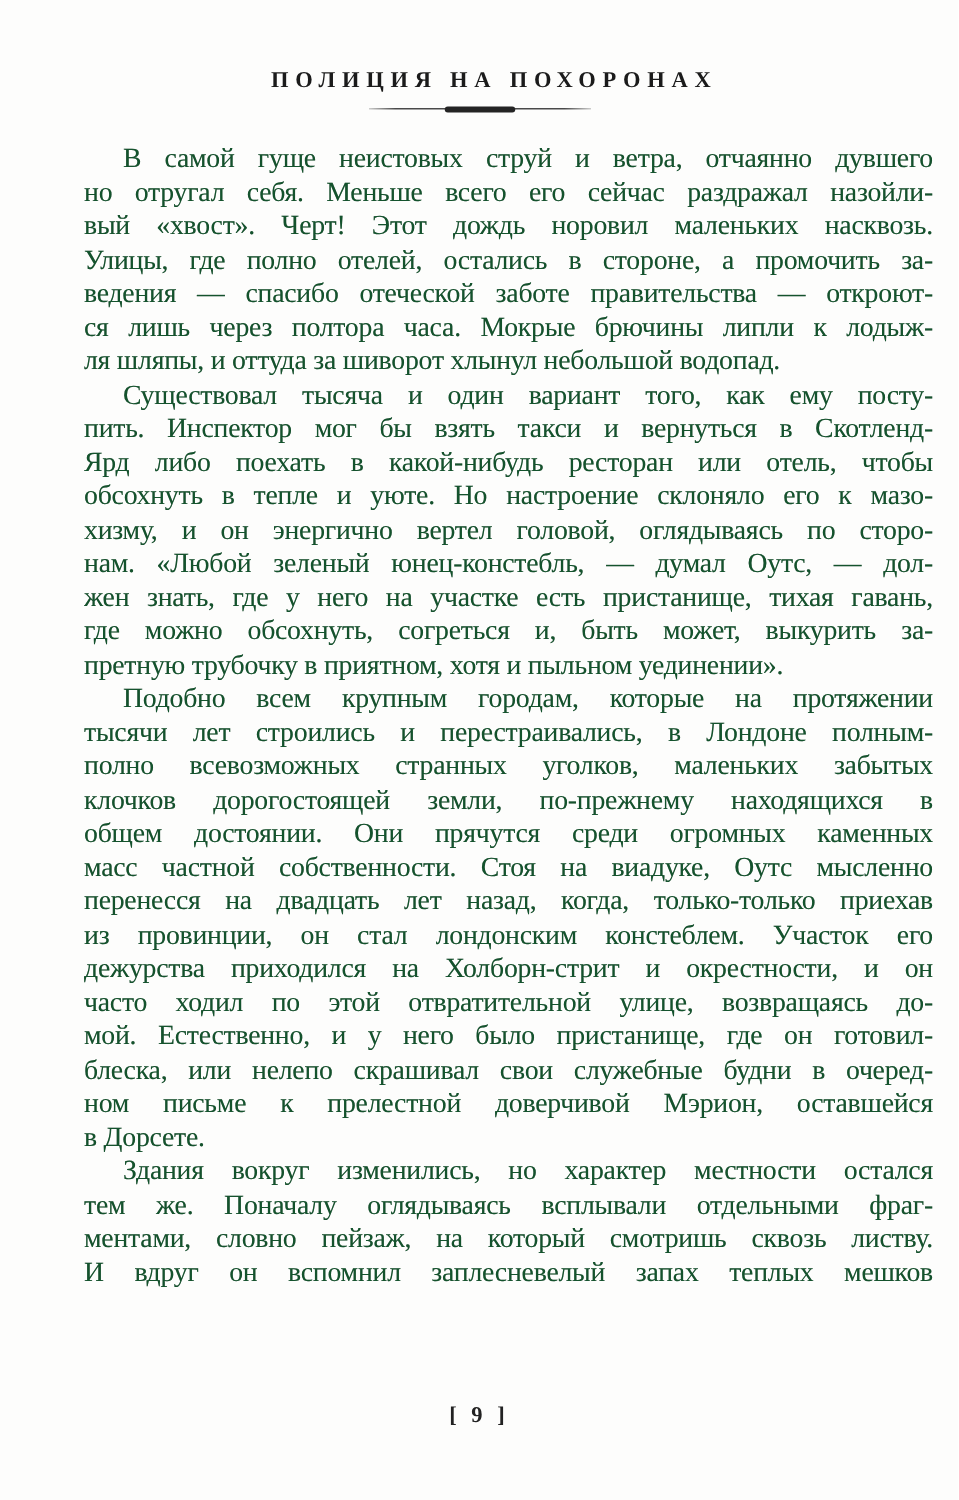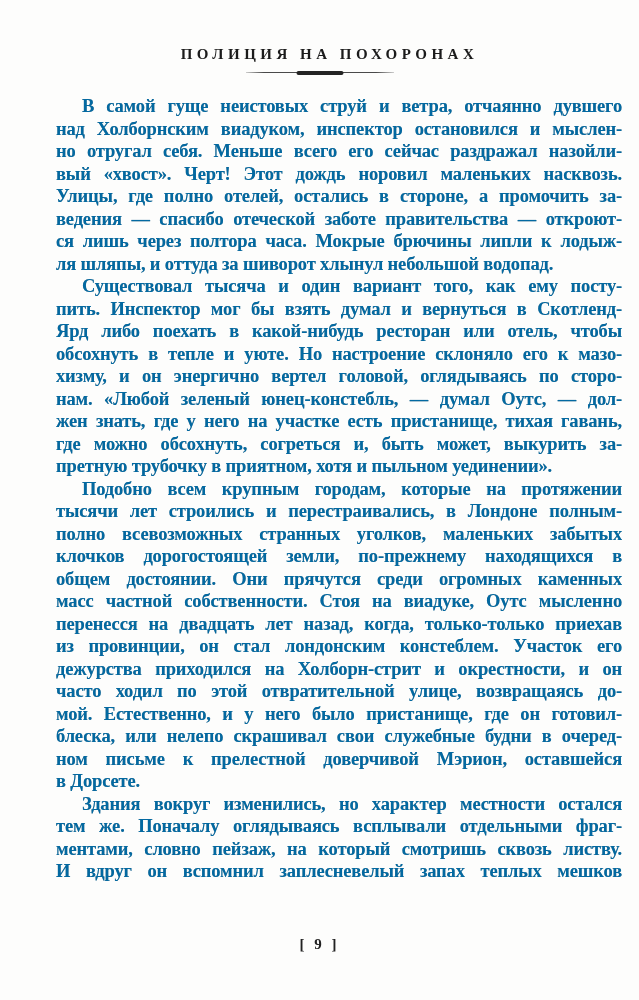--- a/index.html
+++ b/index.html
@@ -67,23 +67,22 @@
   }
   .line {
     height: 22.5px;
     line-height: 22.5px;
     font-size: 18.5px;
     letter-spacing: -0.15px;
     text-align: justify;
     text-align-last: justify;
     overflow: hidden;
     white-space: normal;
-    color: #0369a1;
+    color: #14532d;
     text-shadow: 0 0 0.4px rgba(30,30,30,0.35);
-    font-weight: bold;
   }
   .line.first {
     text-indent: 26px;
   }
   .line.para-end {
     text-align-last: left;
   }
   .page-number {
     position: absolute;
     top: 936px;
@@ -104,31 +103,30 @@
   <div class="running-title">ПОЛИЦИЯ НА ПОХОРОНАХ</div>
 
   <div class="divider">
     <span class="div-line"></span>
     <span class="div-thick"></span>
   </div>
 
   <div class="text-block">
       <div class="paragraph">
         <div class="line first">В самой гуще неистовых струй и ветра, отчаянно дувшего</div>
-        <div class="line">над Холборнским виадуком, инспектор остановился и мыслен-</div>
         <div class="line">но отругал себя. Меньше всего его сейчас раздражал назойли-</div>
         <div class="line">вый «хвост». Черт! Этот дождь норовил маленьких насквозь.</div>
         <div class="line">Улицы, где полно отелей, остались в стороне, а промочить за-</div>
         <div class="line">ведения — спасибо отеческой заботе правительства — откроют-</div>
         <div class="line">ся лишь через полтора часа. Мокрые брючины липли к лодыж-</div>
         <div class="line para-end">ля шляпы, и оттуда за шиворот хлынул небольшой водопад.</div>
       </div>
       <div class="paragraph">
         <div class="line first">Существовал тысяча и один вариант того, как ему посту-</div>
-        <div class="line">пить. Инспектор мог бы взять думал и вернуться в Скотленд-</div>
+        <div class="line">пить. Инспектор мог бы взять такси и вернуться в Скотленд-</div>
         <div class="line">Ярд либо поехать в какой-нибудь ресторан или отель, чтобы</div>
         <div class="line">обсохнуть в тепле и уюте. Но настроение склоняло его к мазо-</div>
         <div class="line">хизму, и он энергично вертел головой, оглядываясь по сторо-</div>
         <div class="line">нам. «Любой зеленый юнец-констебль, — думал Оутс, — дол-</div>
         <div class="line">жен знать, где у него на участке есть пристанище, тихая гавань,</div>
         <div class="line">где можно обсохнуть, согреться и, быть может, выкурить за-</div>
         <div class="line para-end">претную трубочку в приятном, хотя и пыльном уединении».</div>
       </div>
       <div class="paragraph">
         <div class="line first">Подобно всем крупным городам, которые на протяжении</div>

